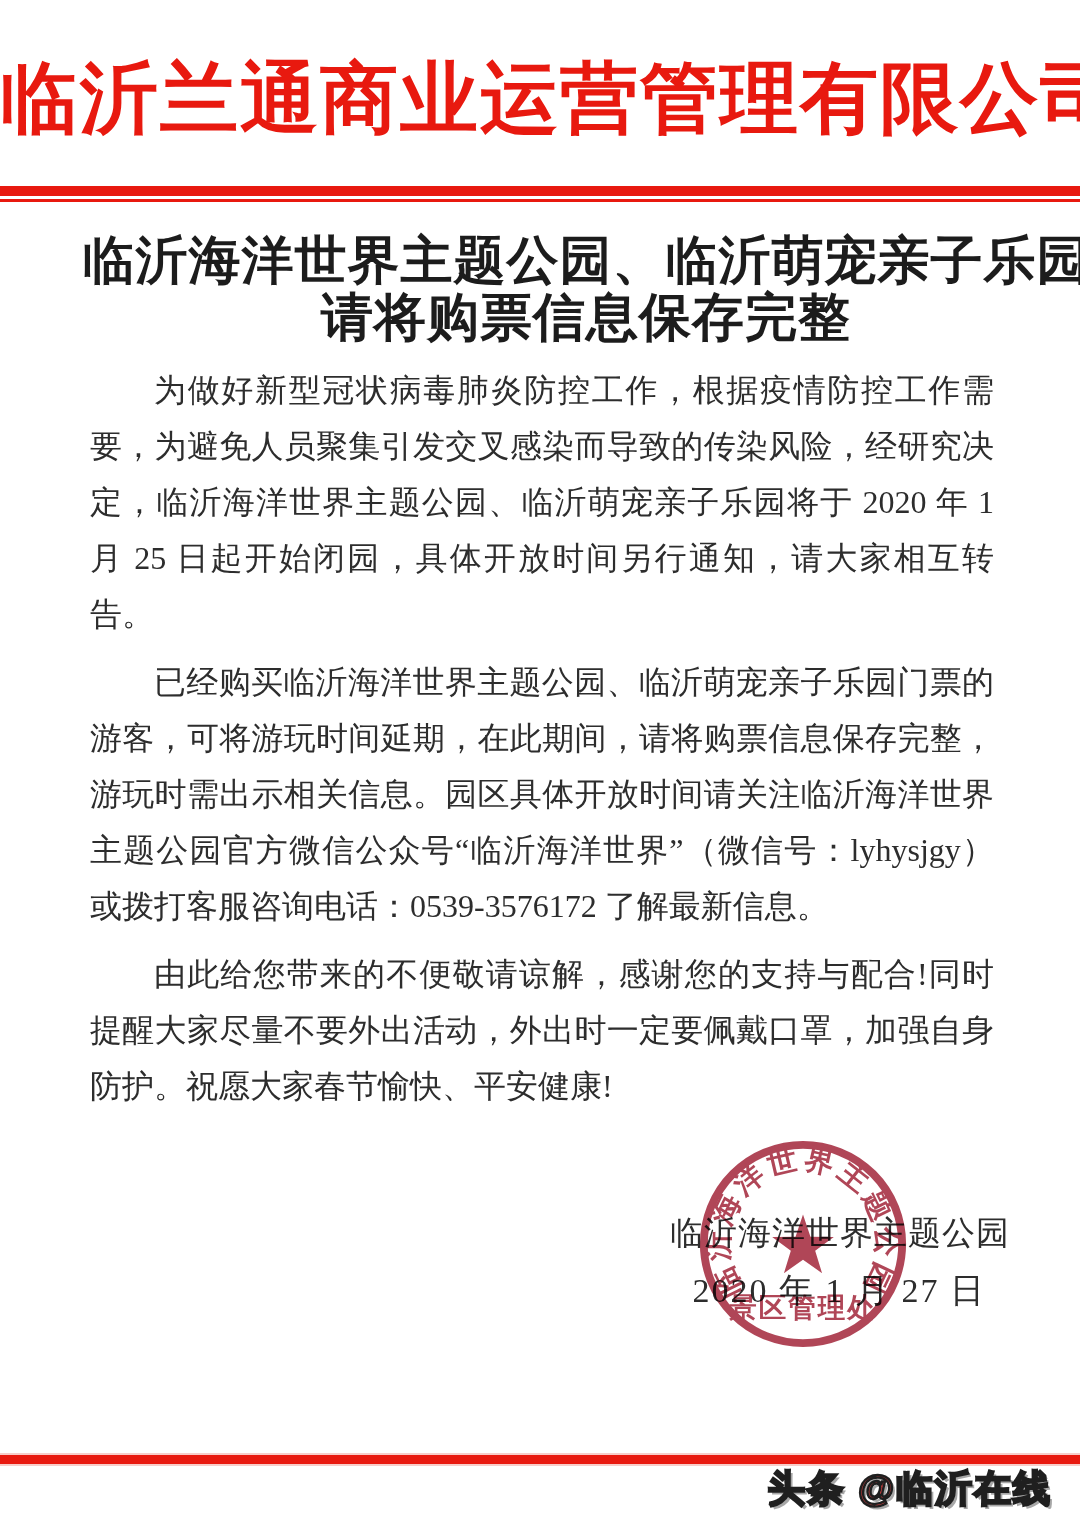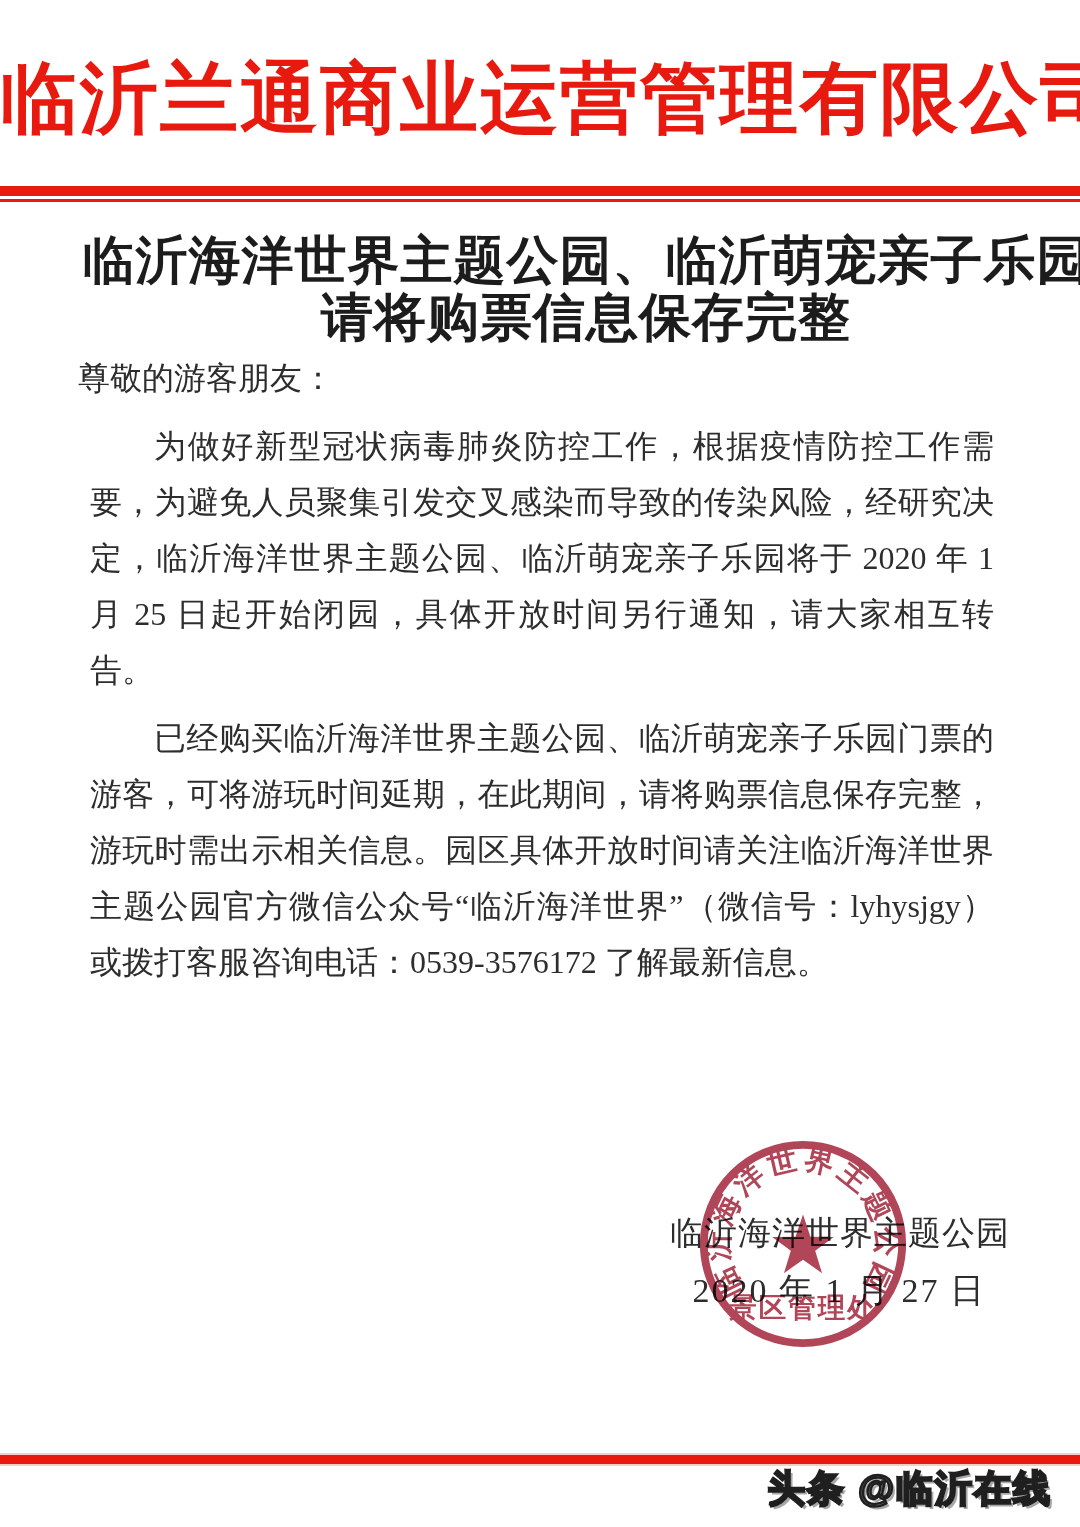--- a/index.html
+++ b/index.html
@@ -110,21 +110,21 @@
     background: #e8190f;
     border-top: 2px solid #f7cdc9;
     border-bottom: 2px solid #f7cdc9;
   }
   .watermark {
     position: absolute;
     top: 1464px; right: 28px;
     font-size: 37px;
     font-weight: bold;
     letter-spacing: 2px;
-    color: #737373;
+    color: #ef4444;
     -webkit-text-stroke: 2.5px #1f1f1f;
     text-shadow: 3px 3px 0 rgba(60,60,60,0.45);
     font-family: "Liberation Sans", "DejaVu Sans", sans-serif;
     white-space: nowrap;
   }
 </style>
 </head>
 <body>
 
 <div class="page">
@@ -133,23 +133,23 @@
 
   <div class="rule-thick"></div>
   <div class="rule-thin"></div>
 
   <div class="doc-title">
     <div>临沂海洋世界主题公园、临沂萌宠亲子乐园</div>
     <div>请将购票信息保存完整</div>
   </div>
 
   <div class="body-text">
-    <div class="salutation">尊敬的游客朋友：</div>
     <p>为做好新型冠状病毒肺炎防控工作，根据疫情防控工作需要，为避免人员聚集引发交叉感染而导致的传染风险，经研究决定，临沂海洋世界主题公园、临沂萌宠亲子乐园将于 2020 年 1 月 25 日起开始闭园，具体开放时间另行通知，请大家相互转告。</p>
     <p>已经购买临沂海洋世界主题公园、临沂萌宠亲子乐园门票的游客，可将游玩时间延期，在此期间，请将购票信息保存完整，游玩时需出示相关信息。园区具体开放时间请关注临沂海洋世界主题公园官方微信公众号“临沂海洋世界”（微信号：lyhysjgy）或拨打客服咨询电话：0539-3576172 了解最新信息。</p>
+    <p>由此给您带来的不便敬请谅解，感谢您的支持与配合!同时提醒大家尽量不要外出活动，外出时一定要佩戴口罩，加强自身防护。祝愿大家春节愉快、平安健康!</p>
   </div>
 
   <div class="signature">
     <div class="sig-name">临沂海洋世界主题公园</div>
     <div class="sig-date">2020 年 1 月 27 日</div>
   </div>
 
   <svg class="seal" viewBox="0 0 220 220" xmlns="http://www.w3.org/2000/svg">
     <circle class="seal-stroke" cx="110" cy="110" r="101" stroke-width="8"></circle>
     <path id="sealArcPath" d="M 51.8 158.9 A 76 76 0 1 1 168.2 158.9" fill="none"></path>

